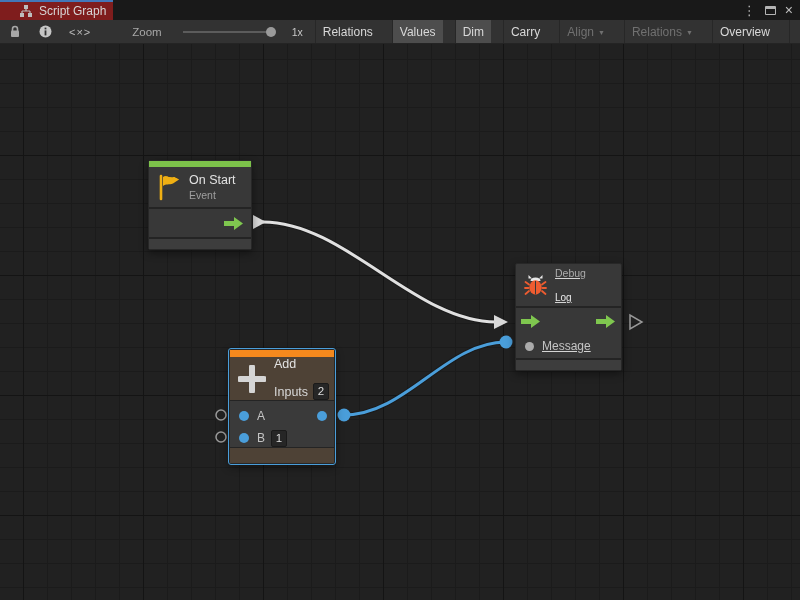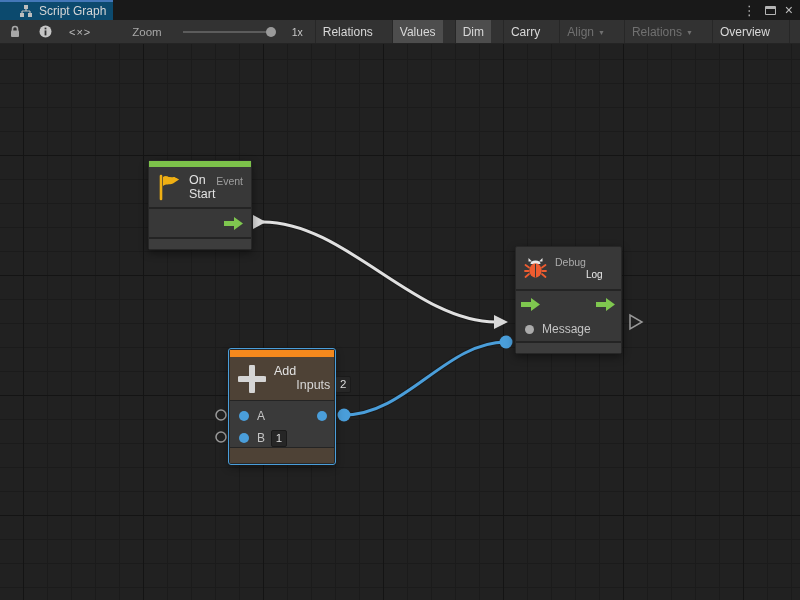--- a/index.html
+++ b/index.html
@@ -7,21 +7,21 @@
   body {
     font-family:"Liberation Sans", sans-serif;
     background:#191919; color:#d4d4d4;
     position:relative; font-size:12px;
     -webkit-font-smoothing:antialiased;
   }
 
   
   .tabbar { height:20px; background:#191919; display:flex; align-items:stretch; position:relative; }
   .tab {
-    width:113px; background:#0c4a6e; border-top:2px solid #4377B8;
+    width:113px; background:#7f1d1d; border-top:2px solid #4377B8;
     display:flex; align-items:center; padding-left:19px; gap:6px;
     color:#d6d6d6; font-size:12px;
   }
   .winctrl { margin-left:auto; display:flex; align-items:center; gap:9px; padding-right:7px; color:#b4b4b4; }
   .winctrl .menu-dots { font-size:13px; line-height:1; color:#b4b4b4; }
   .maxbox { width:11px; height:9px; border:1px solid #b4b4b4; border-top:3px solid #b4b4b4; border-radius:1px; }
   .closex { font-size:14px; line-height:1; color:#c0c0c0; }
 
   
   .toolbar {
@@ -68,21 +68,21 @@
     border:1px solid #272727; border-radius:2px;
     box-shadow:0 3px 8px rgba(0,0,0,0.45);
     display:flex; flex-direction:column;
   }
   .node.selected { outline:1.5px solid #4A9EDA; outline-offset:0px; }
   .accent-bar { width:100%; flex:none; }
   .node-header { display:flex; align-items:center; gap:8px; padding:0 8px; flex:none; }
   .node-divider { height:2px; background:#242424; flex:none; }
   .node-footer { background:#3d3d3d; flex:none; }
   .node-footer.brown { background:#4E4236; }
-  .hdr-text { display:flex; flex-direction:row; justify-content:center; }
+  .hdr-text { display:flex; flex-direction:column; justify-content:center; }
   .hdr-title { color:#e2e2e2; font-size:12.5px; }
   .hdr-sub { color:#9f9f9f; font-size:10.5px; margin-top:2px; }
   .hdr-sur { color:#ababab; font-size:10.5px; }
   .hdr-title-big { color:#eaeaea; font-size:10px; margin-top:13px; }
   .port-row { display:flex; align-items:center; }
   .dot { border-radius:50%; flex:none; }
   .dot.blue { width:10px; height:10px; background:#4A9EDA; }
   .dot.gray { width:9px; height:9px; background:#ABABAB; }
   .port-label { color:#c4c4c4; font-size:12px; margin-left:8px; }
   .mini-field {
@@ -92,21 +92,21 @@
   }
 
   
   #node-on-start { left:148px; top:116px; width:104px; }
   #node-on-start .accent-bar { height:6px; }
   #node-on-start .node-header { height:40px; }
   #node-on-start .node-body { height:28px; display:flex; align-items:center; justify-content:flex-end; padding-right:7px; }
   #node-on-start .node-footer { height:10px; }
 
   
-  #node-log { left:515px; top:202px; width:107px; }
+  #node-log { left:515px; top:219px; width:107px;text-decoration:underline; }
   #node-log .node-header { height:42px; }
   #node-log .row-trigger { height:26px; justify-content:space-between; padding:0 5px; }
   #node-log .row-message { height:24px; padding-left:9px; }
   #node-log .node-footer { height:10px; }
 
   
   #node-add { left:229px; top:305px; width:106px; }
   #node-add .accent-bar { height:7px; }
   #node-add .node-header { height:43px; background:#4E4236; }
   #node-add .node-body { height:46px; padding-top:4px; background:#3a3a3a; }

